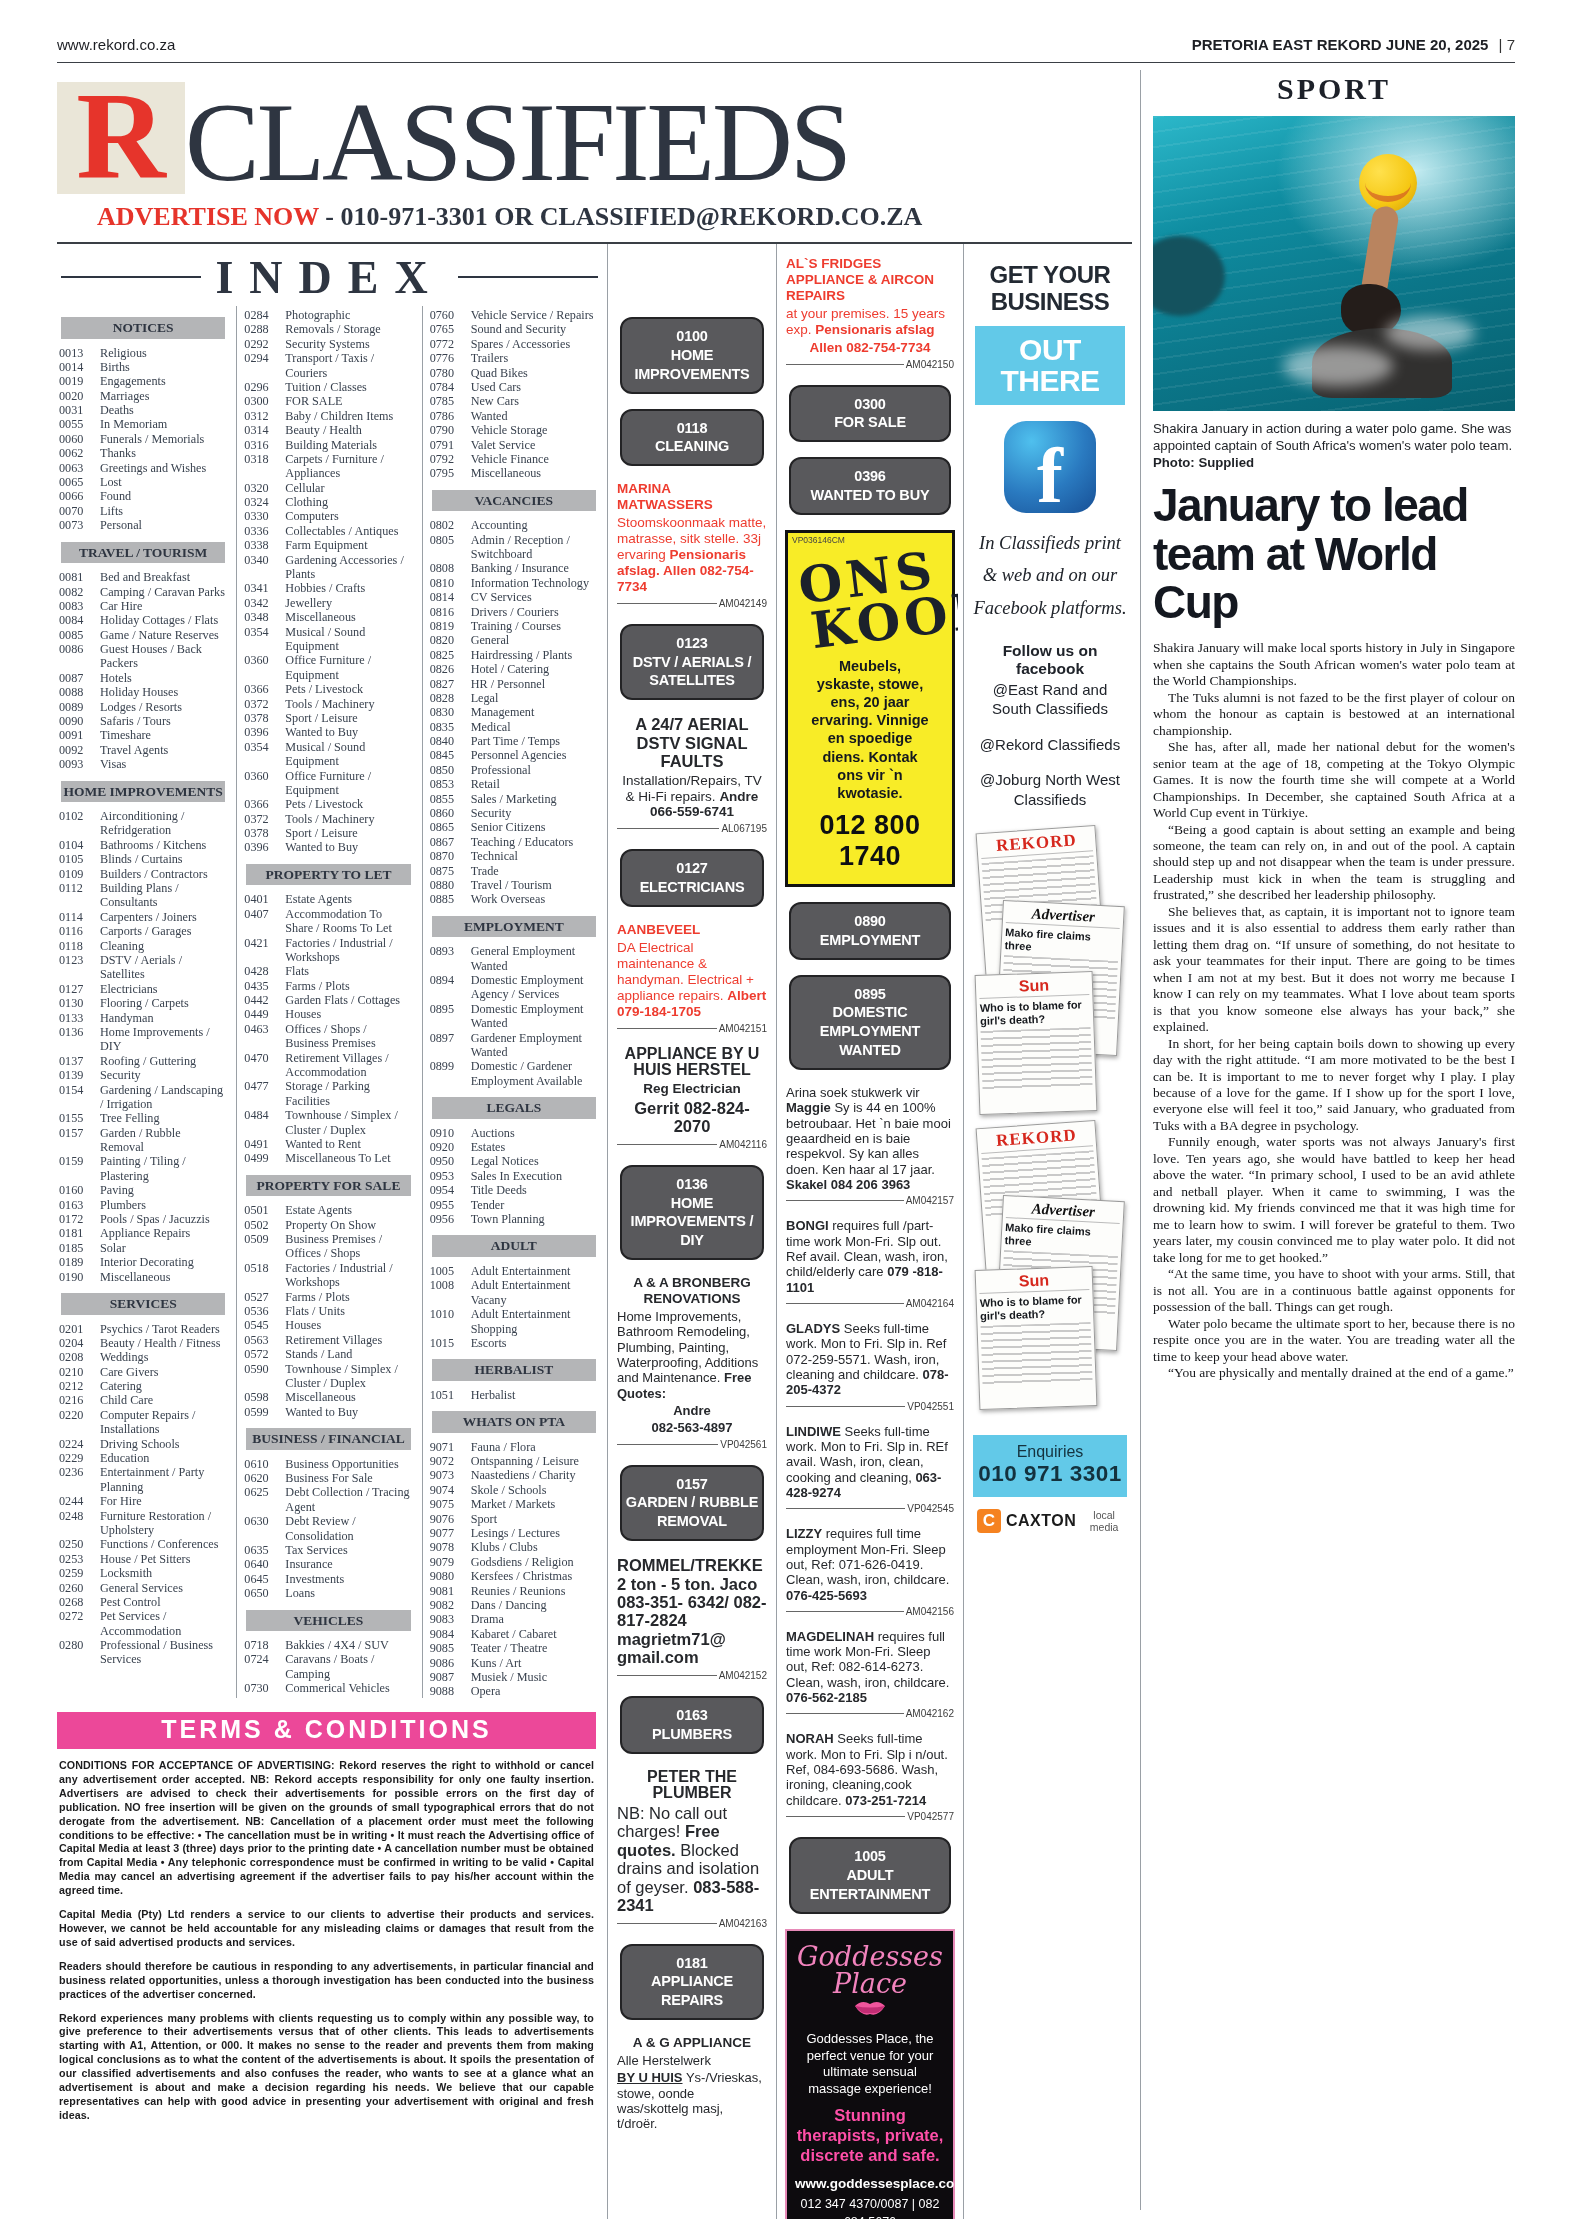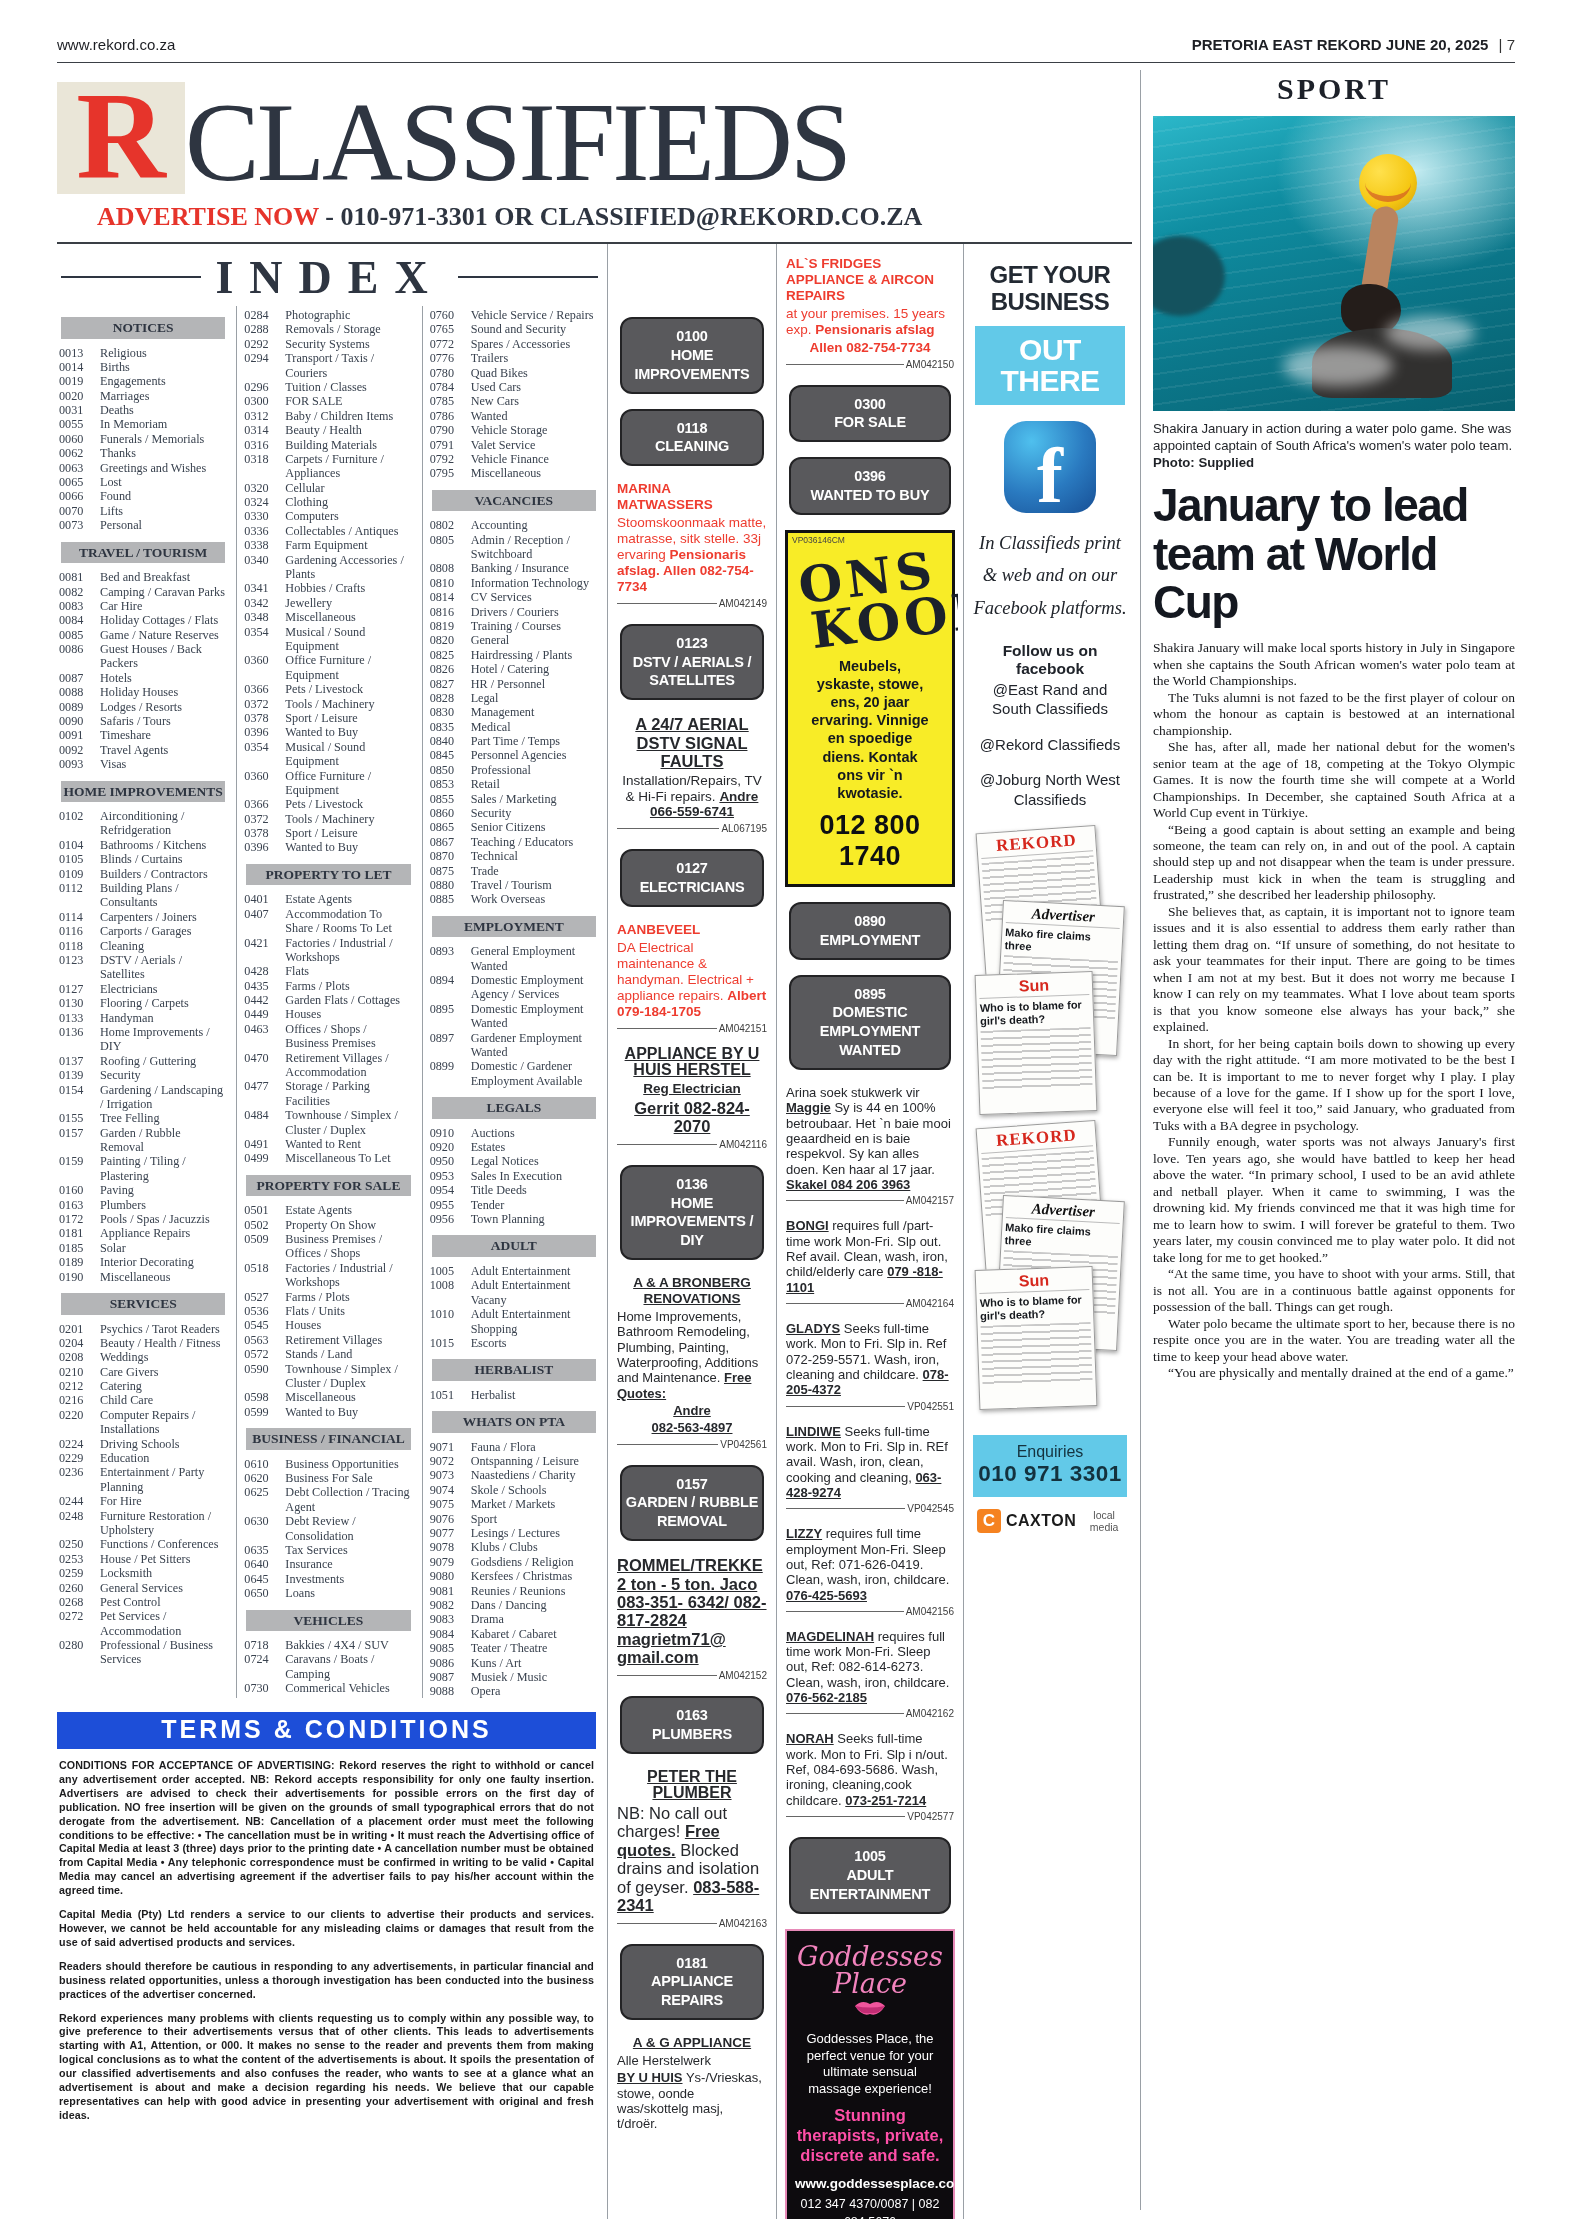--- a/index.html
+++ b/index.html
@@ -44,39 +44,39 @@
   .idx-header { font-family:"Liberation Serif", serif; font-weight:bold; font-size:13.5px;
                 background:#b4b5b7; color:#2e3541; text-align:center; padding:3px 2px;
                 margin:9px 2px 7px 2px; line-height:1.15; }
   .idx-row { display:flex; font-family:"Liberation Serif", serif; font-size:12.2px;
              line-height:1.18; color:#39424f; }
   .idx-code { width:34px; flex:none; }
   .idx-label { flex:1; padding-left:7px; }
 
   
   .terms { margin-top:14px; padding-right:6px; }
-  .terms-header { background:#1d4ed8; color:#ffffff; font-weight:bold; font-size:25px;
+  .terms-header { background:#ec4899; color:#ffffff; font-weight:bold; font-size:25px;
                   letter-spacing:3px; text-align:center; padding:3px 0 5px; }
   .terms-body p { font-size:10.7px; line-height:1.3; font-weight:bold; color:#1c1c1e;
                   text-align:justify; margin:10px 2px; letter-spacing:0.1px; }
 
   
   .adcol { flex:none; overflow:hidden; padding:0 3px; }
   .adcol4 { width:158px; padding-top:58px; }
   .adcol5 { width:176px; padding-top:4px; }
   .cat-chip { margin:15px 4px; background:#59595c; border:2.5px solid #232325; border-radius:12px;
               color:#fff; text-align:center; font-weight:bold; font-size:14.5px; line-height:1.3;
               padding:8px 3px; letter-spacing:-0.2px; }
   .ad-block { margin:8px 1px 2px; color:#26282c; }
   .ad-p { font-size:13px; line-height:1.18; margin:2px 0; }
   .sz-md { font-size:13.5px; }
   .sz-lg { font-size:16.5px; line-height:1.12; }
   .sz-xl { font-size:16px; line-height:1.04; }
   .al-c { text-align:center; }
-  .seg-b { font-weight:bold;text-decoration:underline; }
+  .seg-b { font-weight:bold; }
   .seg-r { color:#ee3c2f; }
   .seg-rb { color:#ee3c2f; font-weight:bold; }
   .seg-bu { font-weight:bold; text-decoration:underline; }
   .ref-row { display:flex; align-items:center; margin:3px 0 12px; }
   .ref-line { flex:1; height:1px; background:#666; }
   .ref-text { font-size:10px; color:#3c3c3c; padding-left:2px; }
 
   
   .onskoop { position:relative; background:#f8ec27; border:3px solid #121212; margin:12px 0;
              padding:20px 6px 12px; text-align:center; }

